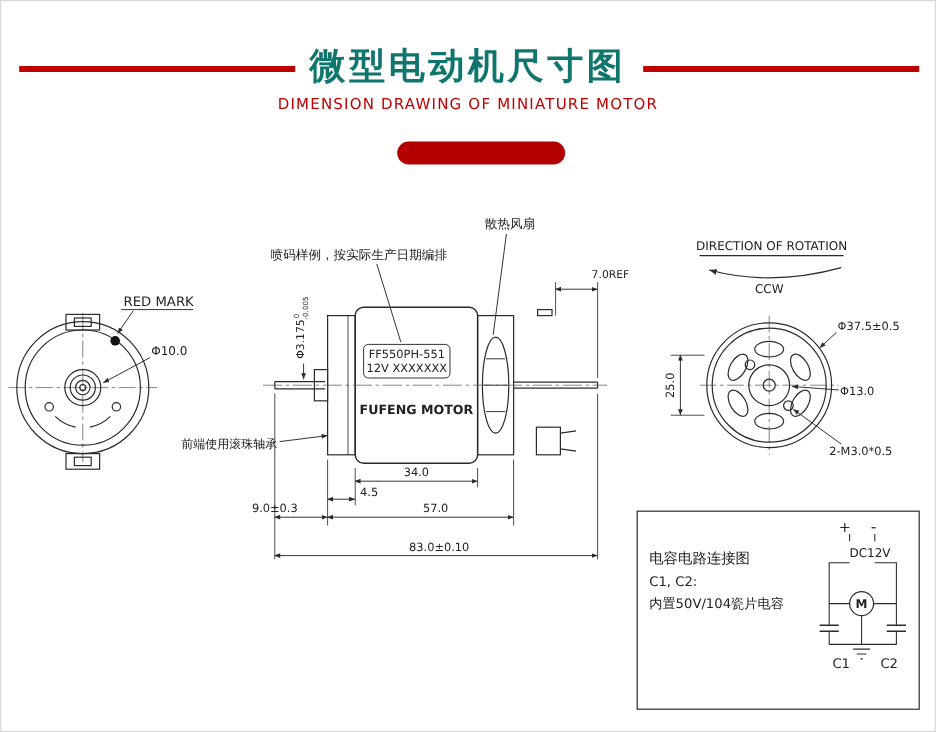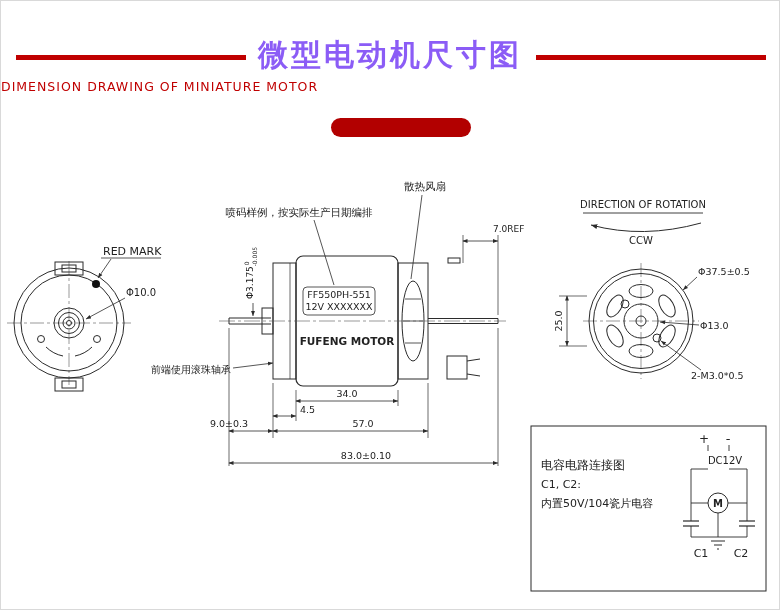--- a/index.html
+++ b/index.html
@@ -1,21 +1,21 @@
 <!DOCTYPE html>
 <html><head>
 <meta charset="utf-8">
 <style>
   html,body{margin:0;padding:0;background:#f2f2f2;font-family:"DejaVu Sans","Liberation Sans",sans-serif;}
   .page{position:relative;width:780px;height:610px;background:#ffffff;border:1px solid #d9d9d9;box-sizing:border-box;margin:0 auto;overflow:hidden;}
-  .title{position:absolute;top:34px;left:0;right:0;text-align:center;font-size:30px;font-weight:bold;color:#8b5cf6;letter-spacing:3px;}
+  .title{position:absolute;top:34px;left:0;right:0;text-align:center;font-size:30px;font-weight:bold;color:#0f766e;letter-spacing:3px;}
   .rule{position:absolute;top:54px;height:5px;background:#c00000;}
   .rule.left{left:15px;width:230px;}
   .rule.right{left:535px;width:230px;}
-  .subtitle{position:absolute;top:78px;left:0;right:0;font-size:12.5px;color:#c00000;letter-spacing:1px;}
+  .subtitle{position:absolute;top:78px;left:0;right:0;text-align:center;font-size:12.5px;color:#c00000;letter-spacing:1px;}
   .pill{position:absolute;top:117px;left:330px;width:140px;height:19px;background:#b20000;border-radius:10px;}
   svg.drawing{position:absolute;top:150px;left:0;}
   svg text{font-family:"DejaVu Sans","Liberation Sans",sans-serif;fill:#222;}
 </style>
 </head>
 <body>
 
 <div class="page">
 
   <div class="rule left"></div>

